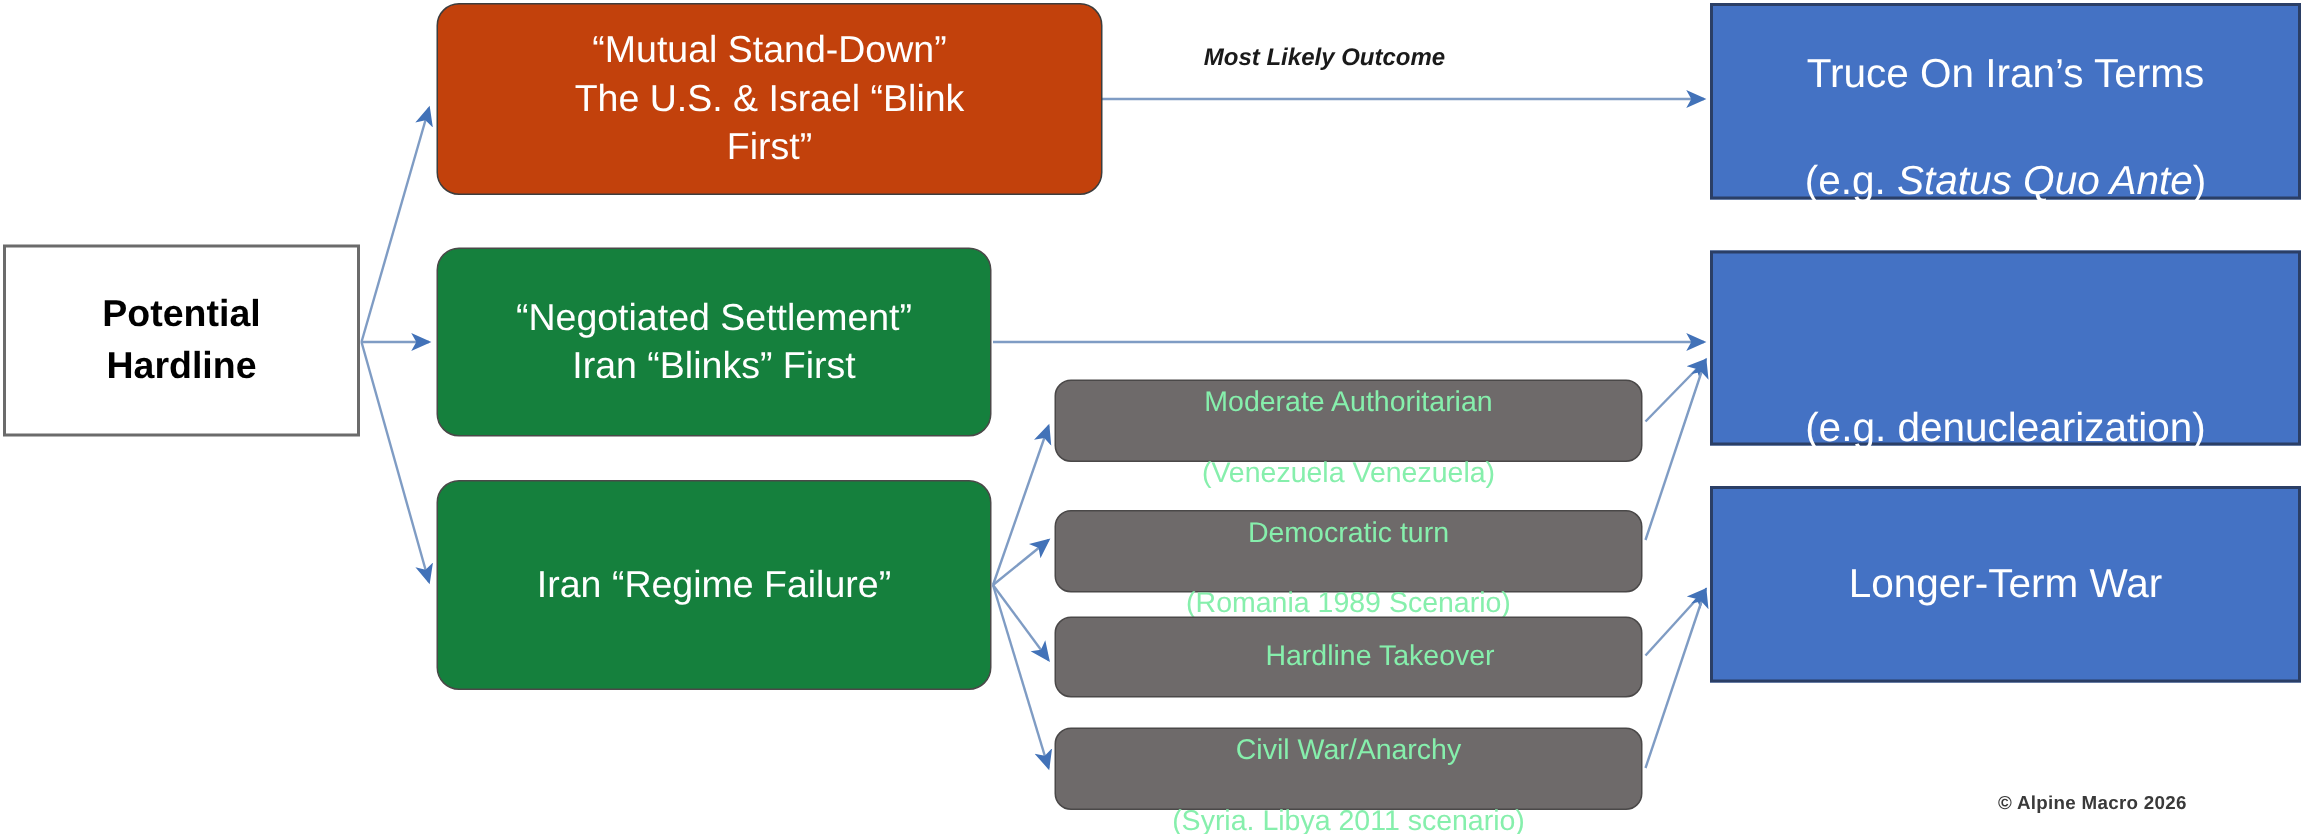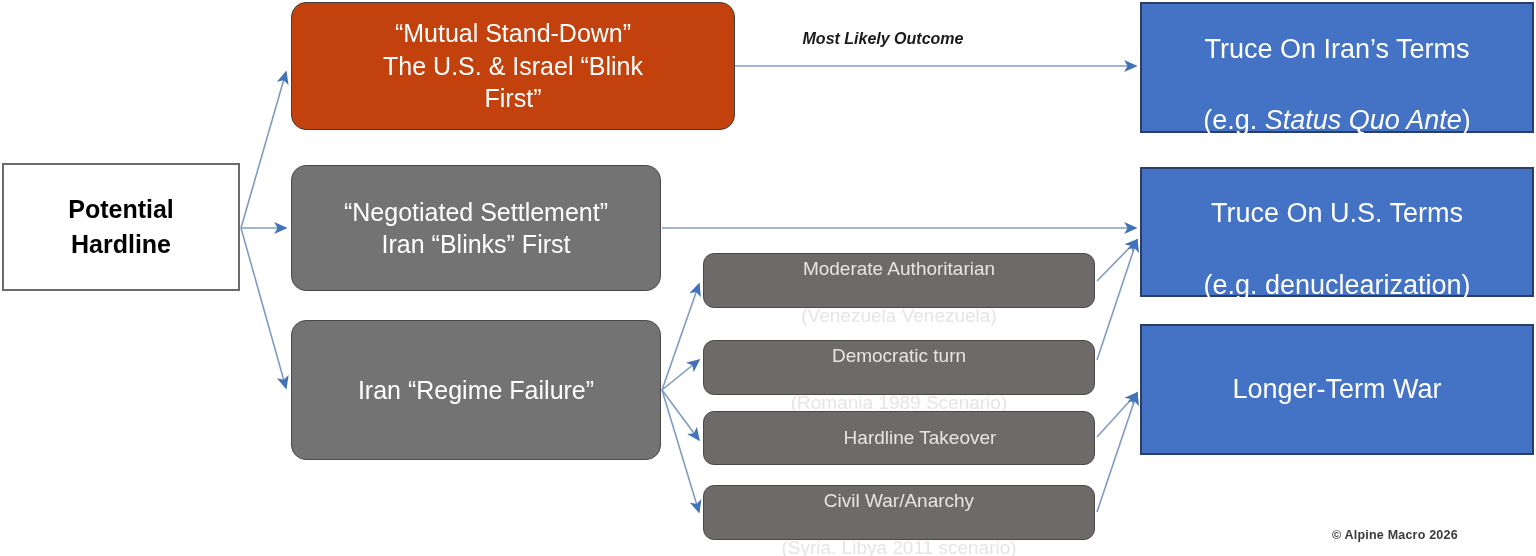--- a/index.html
+++ b/index.html
@@ -67,39 +67,39 @@
     border-radius: 15px;
     color: #ffffff;
     font-size: 25px;
     line-height: 1.3;
   }
 
   
   .node-grey {
     left: 291px;
     width: 370px;
-    background: #737373;
+    background: #15803d;
     border: 1px solid #4a4848;
     border-radius: 15px;
     color: #ffffff;
     font-size: 25px;
     line-height: 1.3;
   }
   .node-grey.g1 { top: 165px; height: 126px; }
   .node-grey.g2 { top: 320px; height: 140px; }
 
   
   .node-sub {
     left: 703px;
     width: 392px;
     height: 55px;
     background: #6e6a6a;
     border: 1px solid #4a4848;
     border-radius: 11px;
-    color: #e5e5e5;
+    color: #86efac;
     font-size: 19px;
     line-height: 1.24;
   }
   .node-sub.s1 { top: 253px; }
   .node-sub.s2 { top: 340px; }
   .node-sub.s3 { top: 411px; height: 54px; padding-left: 42px; }
   .node-sub.s4 { top: 485px; }
 
   
   .node-blue {
@@ -226,21 +226,21 @@
 
   <div class="node node-blue b1">
     <span class="node-text">
       <span>Truce On Iran’s Terms</span><br>
       <span>(e.g. </span><span class="ital">Status Quo Ante</span><span>)</span>
     </span>
   </div>
 
   <div class="node node-blue b2">
     <span class="node-text">
-      <span>Truce On U.S. Terms</span><br>
+      <br>
       <span>(e.g. denuclearization)</span>
     </span>
   </div>
 
   <div class="node node-blue b3">
     <span class="node-text">Longer-Term War</span>
   </div>
 
   <div class="annotation">Most Likely Outcome</div>
 

